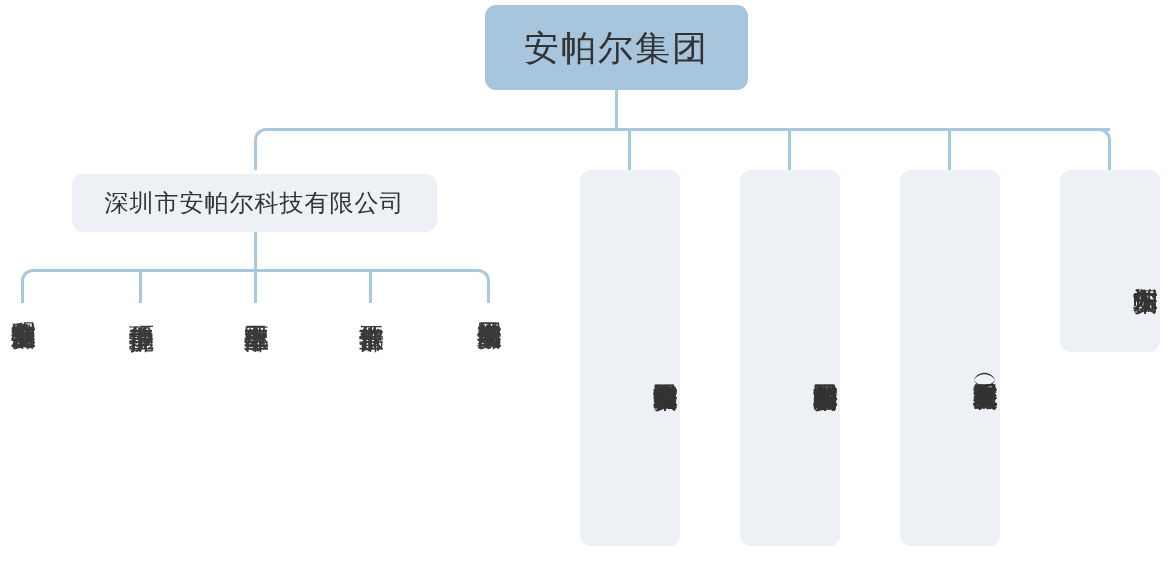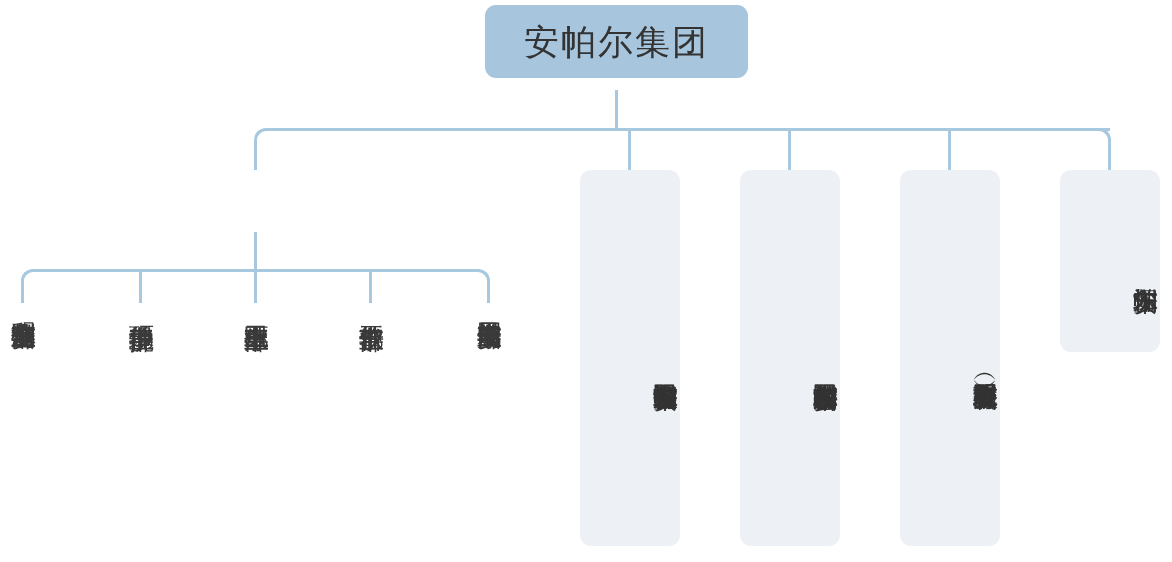--- a/index.html
+++ b/index.html
@@ -85,36 +85,39 @@
   .corner-tr {
     border-width: 3px 3px 0 0;
     border-top-right-radius: 12px;
   }
 </style>
 </head>
 <body>
 
 <div id="chart">
 
-  <div class="node node-root" style="left:485px; top:5px; width:263px; height:73px;">
+  <div class="node node-root" style="left:485px; top:5px; width:263px; height:85px;">
     <span>安帕尔集团</span>
   </div>
 
   <div class="conn conn-v" style="left:615px; top:90px; width:3px; height:40px;"></div>
 
   <div class="corner corner-tl" style="left:254px; top:128px; width:14px; height:14px;"></div>
   <div class="conn conn-h" style="left:266px; top:128px; width:844px; height:3px;"></div>
   <div class="corner corner-tr" style="left:1097px; top:128px; width:14px; height:14px;"></div>
 
   <div class="conn conn-v" style="left:254px; top:140px; width:3px; height:30px;"></div>
   <div class="conn conn-v" style="left:628px; top:131px; width:3px; height:39px;"></div>
   <div class="conn conn-v" style="left:788px; top:131px; width:3px; height:39px;"></div>
   <div class="conn conn-v" style="left:948px; top:131px; width:3px; height:39px;"></div>
   <div class="conn conn-v" style="left:1108px; top:140px; width:3px; height:30px;"></div>
 
+  <div class="node node-unit" style="left:72px; top:174px; width:365px; height:58px;">
+    <span>深圳市安帕尔科技有限公司</span>
+  </div>
 
   <div class="conn conn-v" style="left:254px; top:232px; width:3px; height:38px;"></div>
 
   <div class="corner corner-tl" style="left:21px; top:269px; width:14px; height:14px;"></div>
   <div class="conn conn-h" style="left:33px; top:269px; width:444px; height:3px;"></div>
   <div class="corner corner-tr" style="left:476px; top:269px; width:14px; height:14px;"></div>
 
   <div class="conn conn-v" style="left:21px; top:281px; width:3px; height:22px;"></div>
   <div class="conn conn-v" style="left:139px; top:272px; width:3px; height:31px;"></div>
   <div class="conn conn-v" style="left:254px; top:272px; width:3px; height:31px;"></div>

